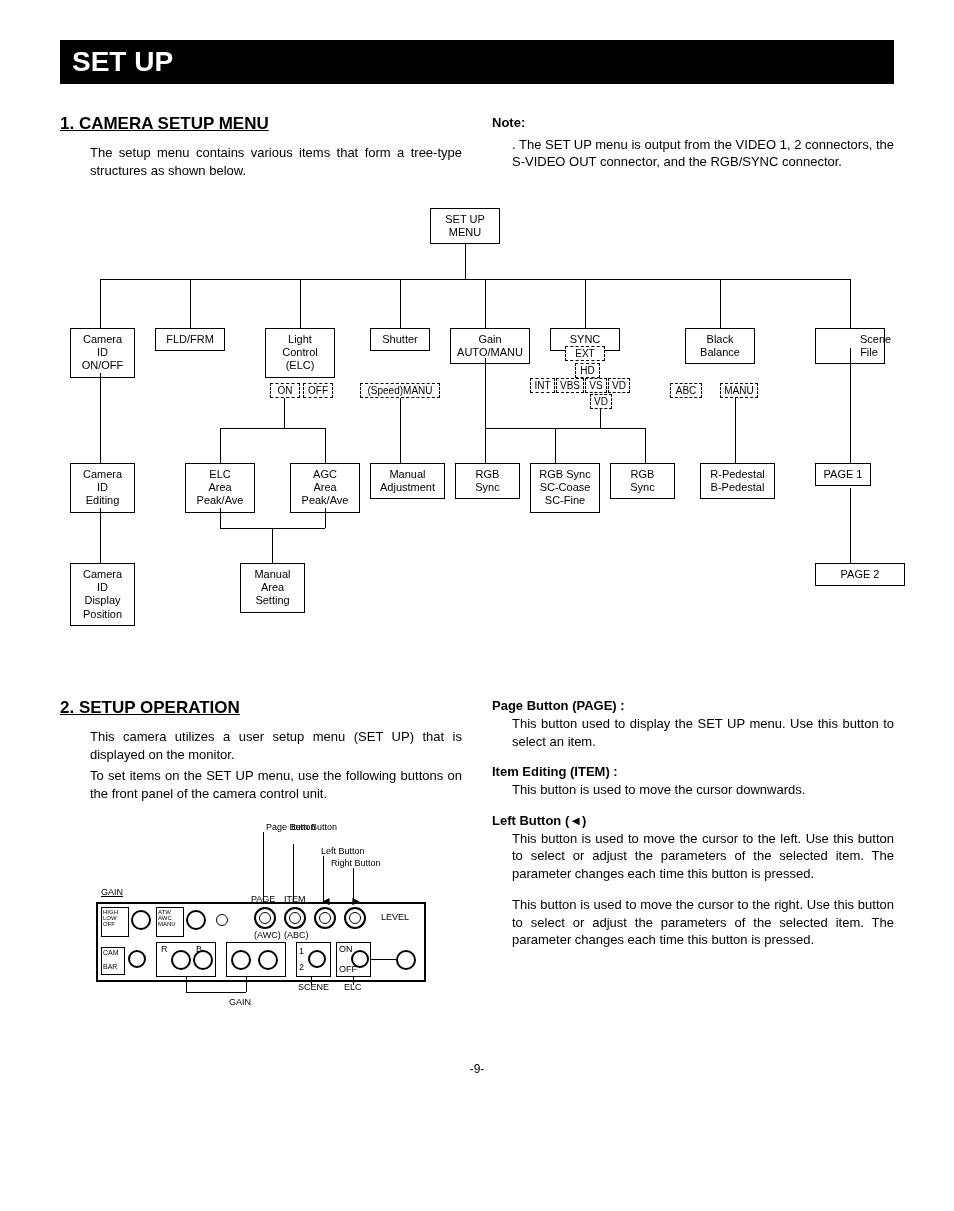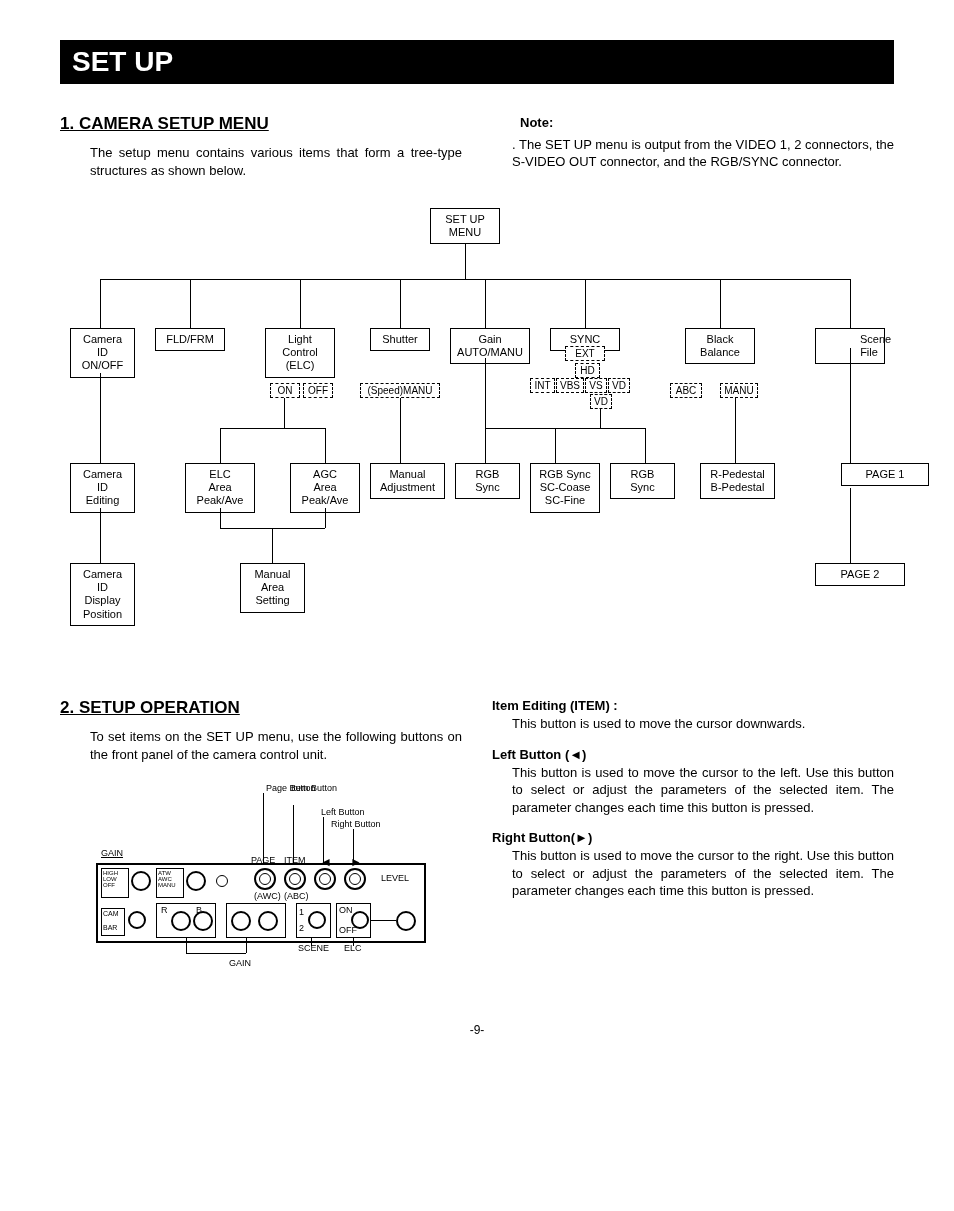--- a/index.html
+++ b/index.html
@@ -35,21 +35,20 @@
   .indent {
     margin-left: 30px;
   }
   p {
     margin: 0 0 4px 0;
     line-height: 1.35;
     text-align: justify;
   }
   .bold {
     font-weight: bold;
-    margin-left: 28px;
   }
   .diagram {
     position: relative;
     height: 450px;
     margin: 25px 0 40px 0;
     font-size: 11px;
   }
   .node {
     position: absolute;
     border: 1px solid #000;
@@ -190,38 +189,39 @@
   <div class="line vline" style="left:790px;top:140px;height:115px;"></div>
 
   <div class="node" style="left:10px;top:255px;width:65px;">Camera<br>ID<br>Editing</div>
   <div class="node" style="left:125px;top:255px;width:70px;">ELC<br>Area<br>Peak/Ave</div>
   <div class="node" style="left:230px;top:255px;width:70px;">AGC<br>Area<br>Peak/Ave</div>
   <div class="node" style="left:310px;top:255px;width:75px;">Manual<br>Adjustment</div>
   <div class="node" style="left:395px;top:255px;width:65px;">RGB Sync</div>
   <div class="node" style="left:470px;top:255px;width:70px;">RGB Sync<br>SC-Coase<br>SC-Fine</div>
   <div class="node" style="left:550px;top:255px;width:65px;">RGB Sync</div>
   <div class="node" style="left:640px;top:255px;width:75px;">R-Pedestal<br>B-Pedestal</div>
-  <div class="node" style="left:755px;top:255px;width:88px;margin-left:26px;">PAGE 1</div>
+  <div class="node" style="left:755px;top:255px;width:56px;">PAGE 1</div>
 
   <div class="line vline" style="left:40px;top:300px;height:55px;"></div>
   <div class="line vline" style="left:160px;top:300px;height:20px;"></div>
   <div class="line vline" style="left:265px;top:300px;height:20px;"></div>
   <div class="line hline" style="left:160px;top:320px;width:105px;"></div>
   <div class="line vline" style="left:212px;top:320px;height:35px;"></div>
   <div class="line vline" style="left:790px;top:280px;height:75px;"></div>
 
   <div class="node" style="left:10px;top:355px;width:65px;">Camera<br>ID<br>Display<br>Position</div>
   <div class="node" style="left:180px;top:355px;width:65px;">Manual<br>Area<br>Setting</div>
   <div class="node" style="left:755px;top:355px;width:90px;">PAGE 2</div>
 </div>
 
 <div class="two-col">
   <div class="col">
     <h2>2. SETUP OPERATION</h2>
     <div class="indent">
+      <p>This camera utilizes a user setup menu (SET UP) that is displayed on the monitor.</p>
       <p>To set items on the SET UP menu, use the following buttons on the front panel of the camera control unit.</p>
     </div>
 
     <div class="panel-diagram">
 
       <div class="label" style="left:170px;top:0;">Page Button</div>
       <div class="label" style="left:195px;top:12;">Item Button</div>
       <div class="label" style="left:225px;top:24px;">Left Button</div>
       <div class="label" style="left:235px;top:36px;">Right Button</div>
 
@@ -287,27 +287,30 @@
       <div class="line vline" style="left:90px;top:155px;height:15px;"></div>
       <div class="line vline" style="left:150px;top:155px;height:15px;"></div>
       <div class="line hline" style="left:90px;top:170px;width:60px;"></div>
       <div class="line vline" style="left:215px;top:155px;height:8px;"></div>
       <div class="line vline" style="left:257px;top:155px;height:8px;"></div>
     </div>
   </div>
 
   <div class="col">
     <div class="button-desc">
+      <div class="title">Page Button (PAGE) :</div>
+      <div class="body">This button used to display the SET UP menu. Use this button to select an item.</div>
+    </div>
+    <div class="button-desc">
       <div class="title">Item Editing (ITEM) :</div>
       <div class="body">This button is used to move the cursor downwards.</div>
     </div>
     <div class="button-desc">
       <div class="title">Left Button (◄)</div>
       <div class="body">This button is used to move the cursor to the left. Use this button to select or adjust the parameters of the selected item. The parameter changes each time this button is pressed.</div>
     </div>
     <div class="button-desc">
-      <div class="title">Right Button(►)</div>
       <div class="body">This button is used to move the cursor to the right. Use this button to select or adjust the parameters of the selected item. The parameter changes each time this button is pressed.</div>
     </div>
   </div>
 </div>
 
 <div class="page-num">-9-</div>
 
 </body></html>

